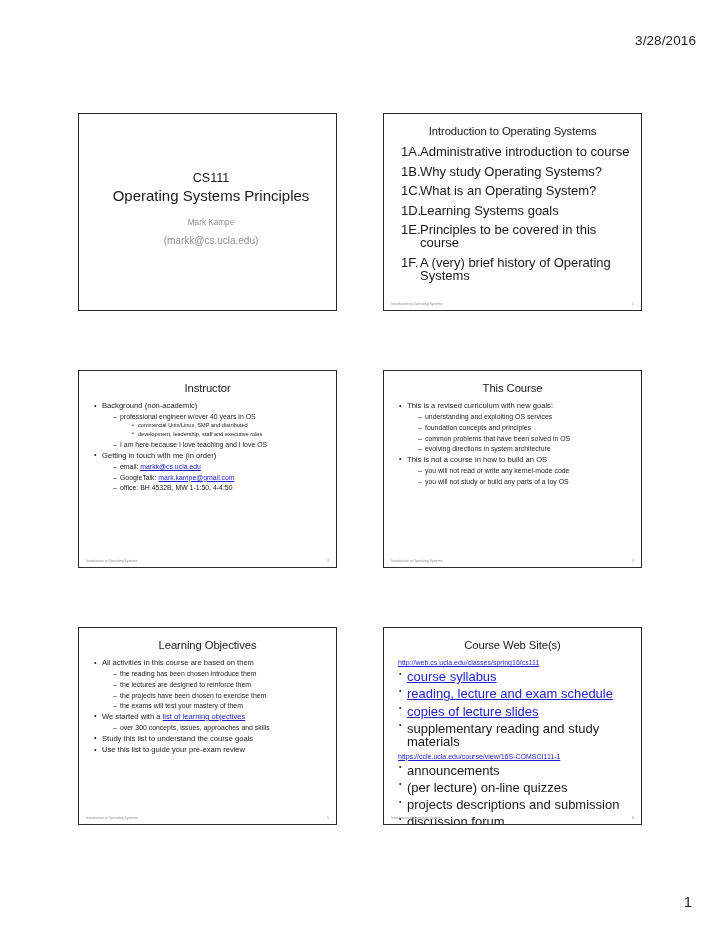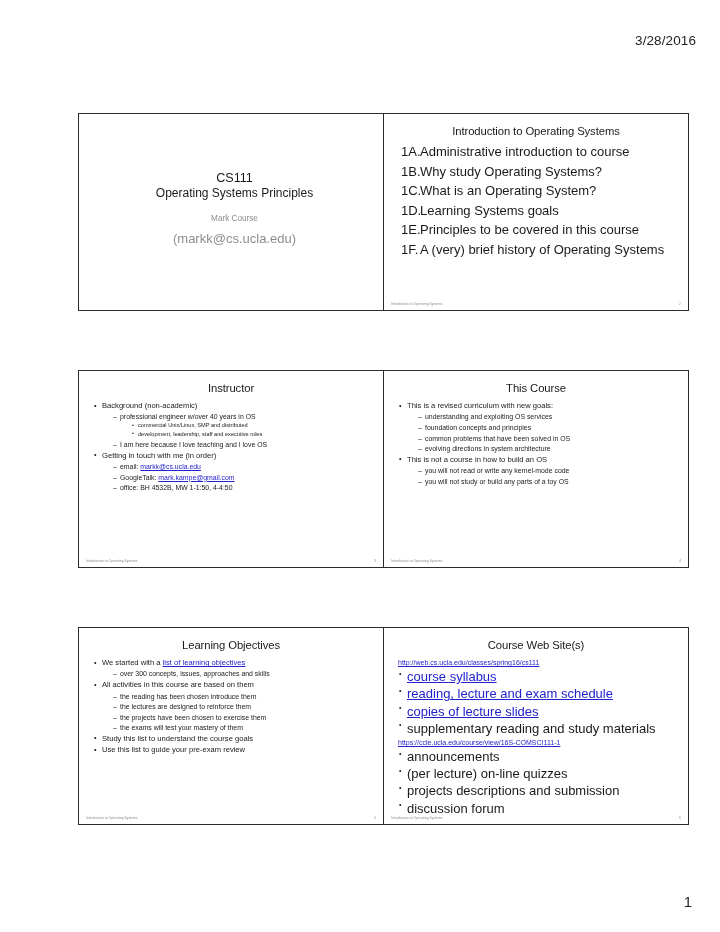--- a/index.html
+++ b/index.html
@@ -39,21 +39,21 @@
     left: 78px;
     top: 113px;
     width: 564px;
     display: grid;
     grid-template-columns: 259px 259px;
     grid-column-gap: 46px;
     grid-row-gap: 59px;
   }
 
   .slide {
-    width: 306px;
+    width: 259px;
     height: 198px;
     box-sizing: border-box;
     background: #ffffff;
     border: 1.3px solid #2b2b2b;
     position: relative;
     overflow: hidden;
     padding: 0;
   }
 
   .slide-body {
@@ -96,32 +96,32 @@
     left: 7px; right: 0;
     top: 56px;
     text-align: center;
   }
   .ts-line1 {
     font-size: 12.6px;
     color: #1a1a1a;
     line-height: 1.3;
   }
   .ts-line2 {
-    font-size: 12px;
+    font-size: 15px;
     color: #1a1a1a;
     line-height: 1.3;
   }
   .ts-author {
     font-size: 8.2px;
     color: #8d8d8d;
     margin-top: 11px;
     line-height: 1.5;
   }
   .ts-email {
-    font-size: 13px;
+    font-size: 10px;
     color: #8d8d8d;
     margin-top: 4px;
     line-height: 1.5;
   }
 
   
   .outline-list {
     margin: 0;
     padding: 0 4px 0 10px;
     list-style: none;
@@ -238,21 +238,21 @@
 
 <div class="page-date">3/28/2016</div>
 
 <div class="slide-grid">
 
   <div class="slide">
     <div class="slide-body">
       <div class="titleslide-inner">
         <div class="ts-line1">CS111</div>
         <div class="ts-line2">Operating Systems Principles</div>
-        <div class="ts-author">Mark Course</div>
+        <div class="ts-author">Mark Kampe</div>
         <div class="ts-email">(markk@cs.ucla.edu)</div>
       </div>
     </div>
   </div>
 
   <div class="slide">
     <div class="slide-body">
       <div class="slide-title">Introduction to Operating Systems</div>
       <ul class="outline-list">
         <li>
@@ -370,41 +370,41 @@
       <span class="foot-text">Introduction to Operating Systems</span>
       <span class="foot-num">4</span>
     </div>
   </div>
 
   <div class="slide">
     <div class="slide-body">
       <div class="slide-title">Learning Objectives</div>
       <ul class="lvl1">
         <li class="b1">
+          <span>All activities in this course are based on them</span>
+          <ul class="lvl2">
+            <li class="b2">
+              <span>the reading has been chosen introduce them</span>
+            </li>
+            <li class="b2">
+              <span>the lectures are designed to reinforce them</span>
+            </li>
+            <li class="b2">
+              <span>the projects have been chosen to exercise them</span>
+            </li>
+            <li class="b2">
+              <span>the exams will test your mastery of them</span>
+            </li>
+          </ul>
+        </li>
+        <li class="b1">
           <span>We started with a </span><span class="linktext">list of learning objectives</span>
           <ul class="lvl2">
             <li class="b2">
               <span>over 300 concepts, issues, approaches and skills</span>
-            </li>
-          </ul>
-        </li>
-        <li class="b1">
-          <span>All activities in this course are based on them</span>
-          <ul class="lvl2">
-            <li class="b2">
-              <span>the reading has been chosen introduce them</span>
-            </li>
-            <li class="b2">
-              <span>the lectures are designed to reinforce them</span>
-            </li>
-            <li class="b2">
-              <span>the projects have been chosen to exercise them</span>
-            </li>
-            <li class="b2">
-              <span>the exams will test your mastery of them</span>
             </li>
           </ul>
         </li>
         <li class="b1">
           <span>Study this list to understand the course goals</span>
         </li>
         <li class="b1">
           <span>Use this list to guide your pre-exam review</span>
         </li>
       </ul>

